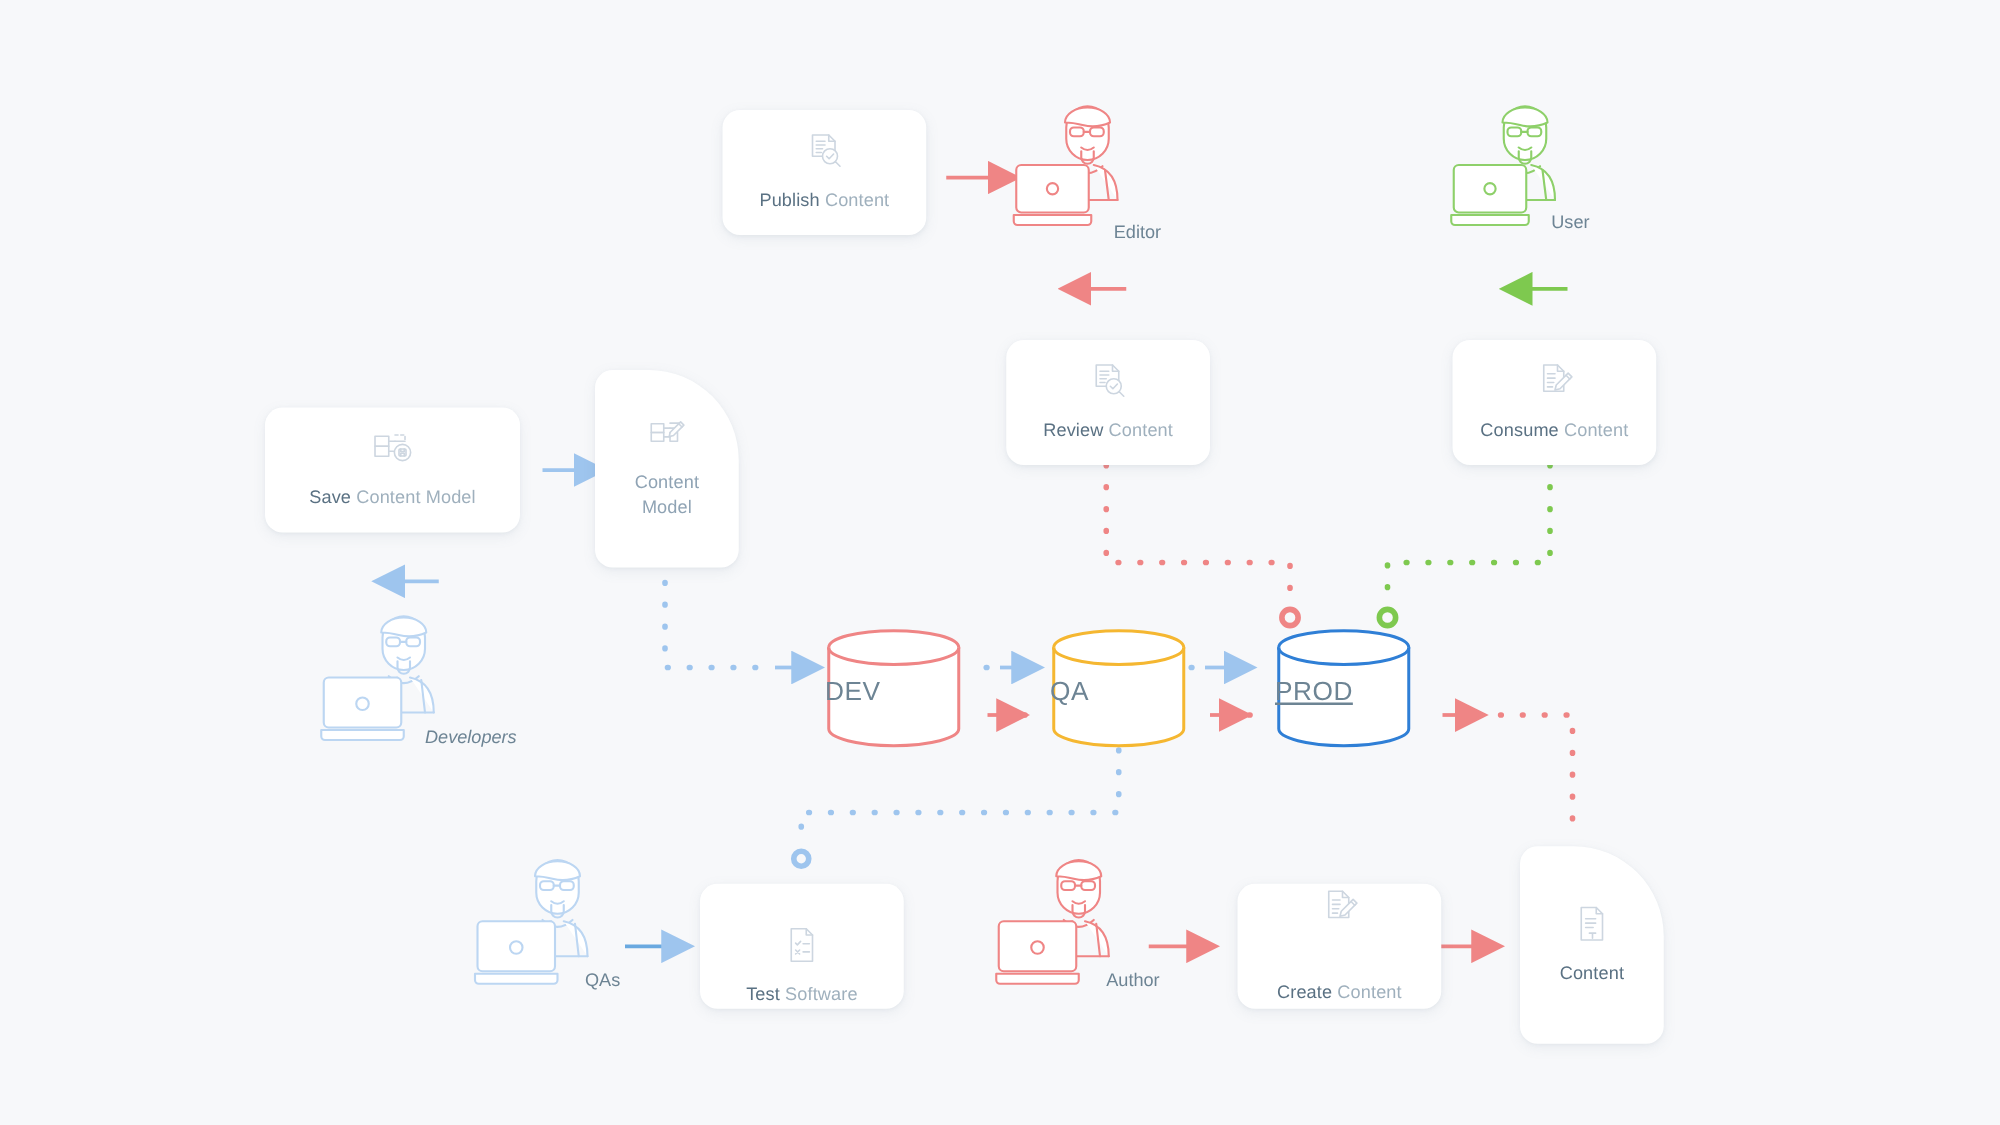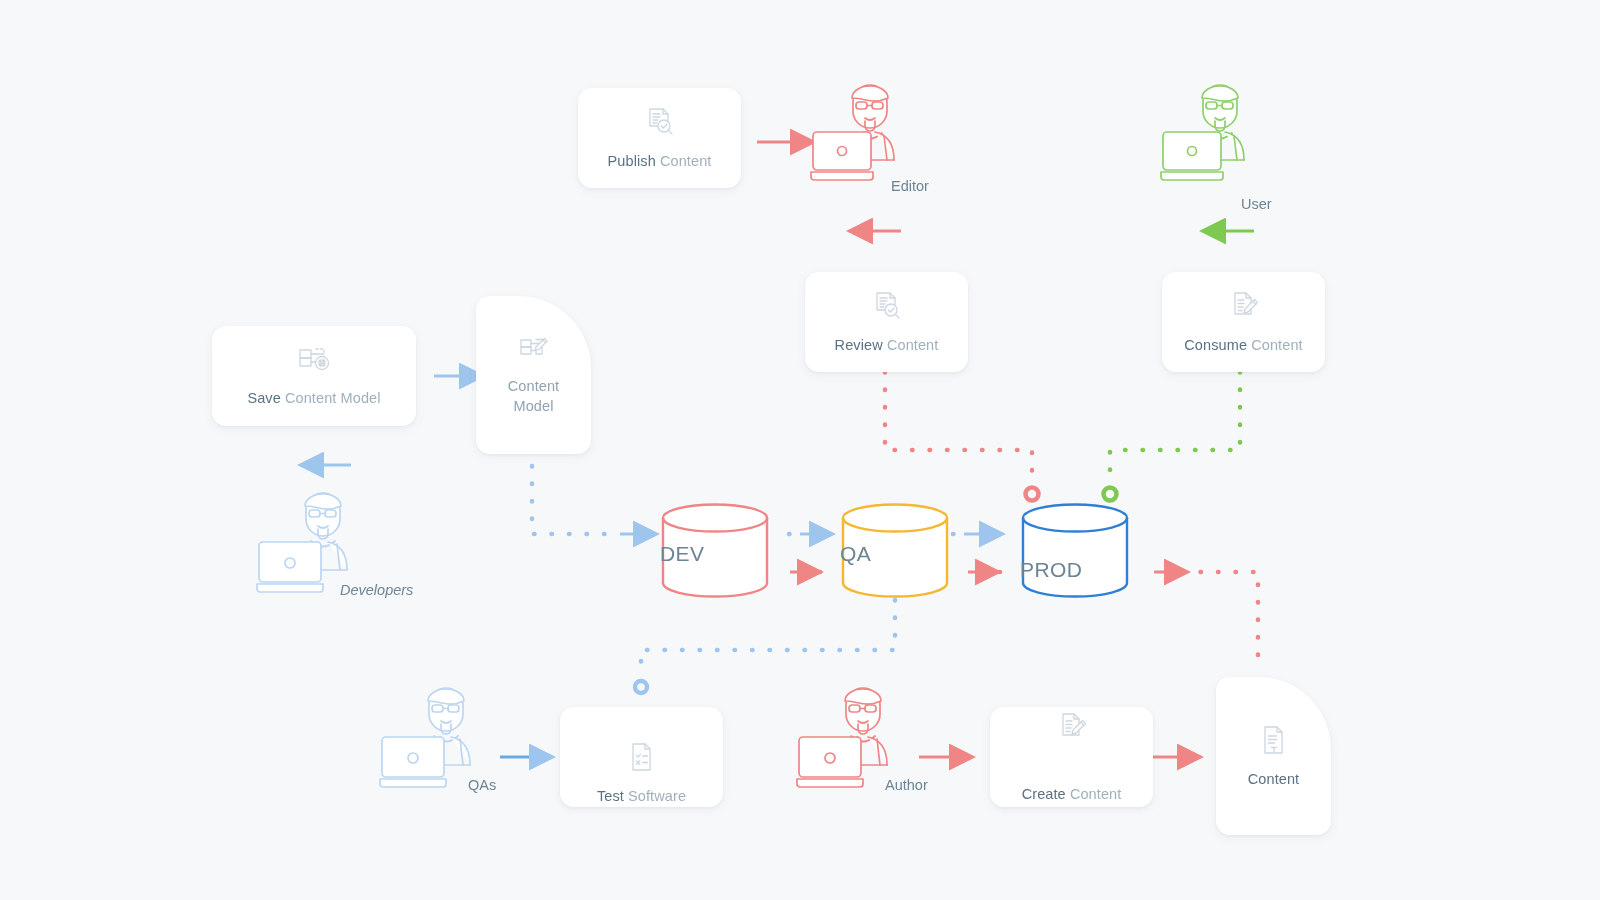--- a/index.html
+++ b/index.html
@@ -333,21 +333,21 @@
     </svg>
     <div class="cyl-label" style="top:40px;">QA</div>
   </div>
 
   <div class="cyl" style="left:1020px; top:502px; width:110px; height:98px;">
     <svg width="110" height="98" viewBox="0 0 110 98" fill="none" stroke="#2f7fd6" stroke-width="2.4">
       <ellipse cx="55" cy="16" rx="52" ry="13.5" fill="#ffffff"></ellipse>
       <path d="M3,16 v65 a52,13.5 0 0 0 104,0 v-65" fill="#ffffff"></path>
       <path d="M3,16 a52,13.5 0 0 0 104,0" fill="none"></path>
     </svg>
-    <div class="cyl-label" style="top:56px;">PROD</div>
+    <div class="cyl-label" style="top:40px;text-decoration:underline;">PROD</div>
   </div>
 
   <div class="persona" style="left:806px; top:76px; width:115px; height:116px;">
     <svg width="115" height="116" viewBox="0 0 115 116" fill="none" stroke="#ef8585" stroke-width="1.7" stroke-linecap="round" stroke-linejoin="round">
       <g>
         <path d="M47 26 a17 17 0 0 1 34 0 v9 a17 17 0 0 1 -34 0 Z" fill="#ffffff"></path>
         <path d="M46 22 a18 12 0 0 1 36 0 q-11 5 -22 2 q-8 -2 -14 -2 Z" fill="#ffffff"></path>
         <rect x="50" y="26" width="11" height="7" rx="3" fill="#ffffff"></rect>
         <rect x="66" y="26" width="11" height="7" rx="3" fill="#ffffff"></rect>
         <path d="M61 29.5 h5"></path>
@@ -381,21 +381,21 @@
         <path d="M40 84 q0 -24 19 -28 M88 84 q0 -24 -19 -28" fill="#ffffff"></path>
         <path d="M40 84 h48"></path>
         <path d="M78 60 l3 24"></path>
       </g>
       <g>
         <rect x="7" y="56" width="58" height="38" rx="4" fill="#ffffff"></rect>
         <circle cx="36" cy="75" r="4.5"></circle>
         <path d="M5 96 h62 v5 a3 3 0 0 1 -3 3 H8 a3 3 0 0 1 -3 -3 Z" fill="#ffffff"></path>
       </g>
     </svg>
-    <div class="persona-name" style="left:85px; top:120px;">User</div>
+    <div class="persona-name" style="left:85px; top:94px;">User</div>
   </div>
 
   <div class="persona" style="left:255px; top:482px; width:125px; height:122px;font-style:italic;">
     <svg width="125" height="122" viewBox="0 0 125 122" fill="none" stroke="#bcd6f2" stroke-width="1.7" stroke-linecap="round" stroke-linejoin="round">
       <g>
         <path d="M51 28 a17 17 0 0 1 34 0 v9 a17 17 0 0 1 -34 0 Z" fill="#ffffff"></path>
         <path d="M50 24 a18 12 0 0 1 36 0 q-11 5 -22 2 q-8 -2 -14 -2 Z" fill="#ffffff"></path>
         <rect x="54" y="28" width="11" height="7" rx="3" fill="#ffffff"></rect>
         <rect x="70" y="28" width="11" height="7" rx="3" fill="#ffffff"></rect>
         <path d="M65 31.5 h5"></path>

